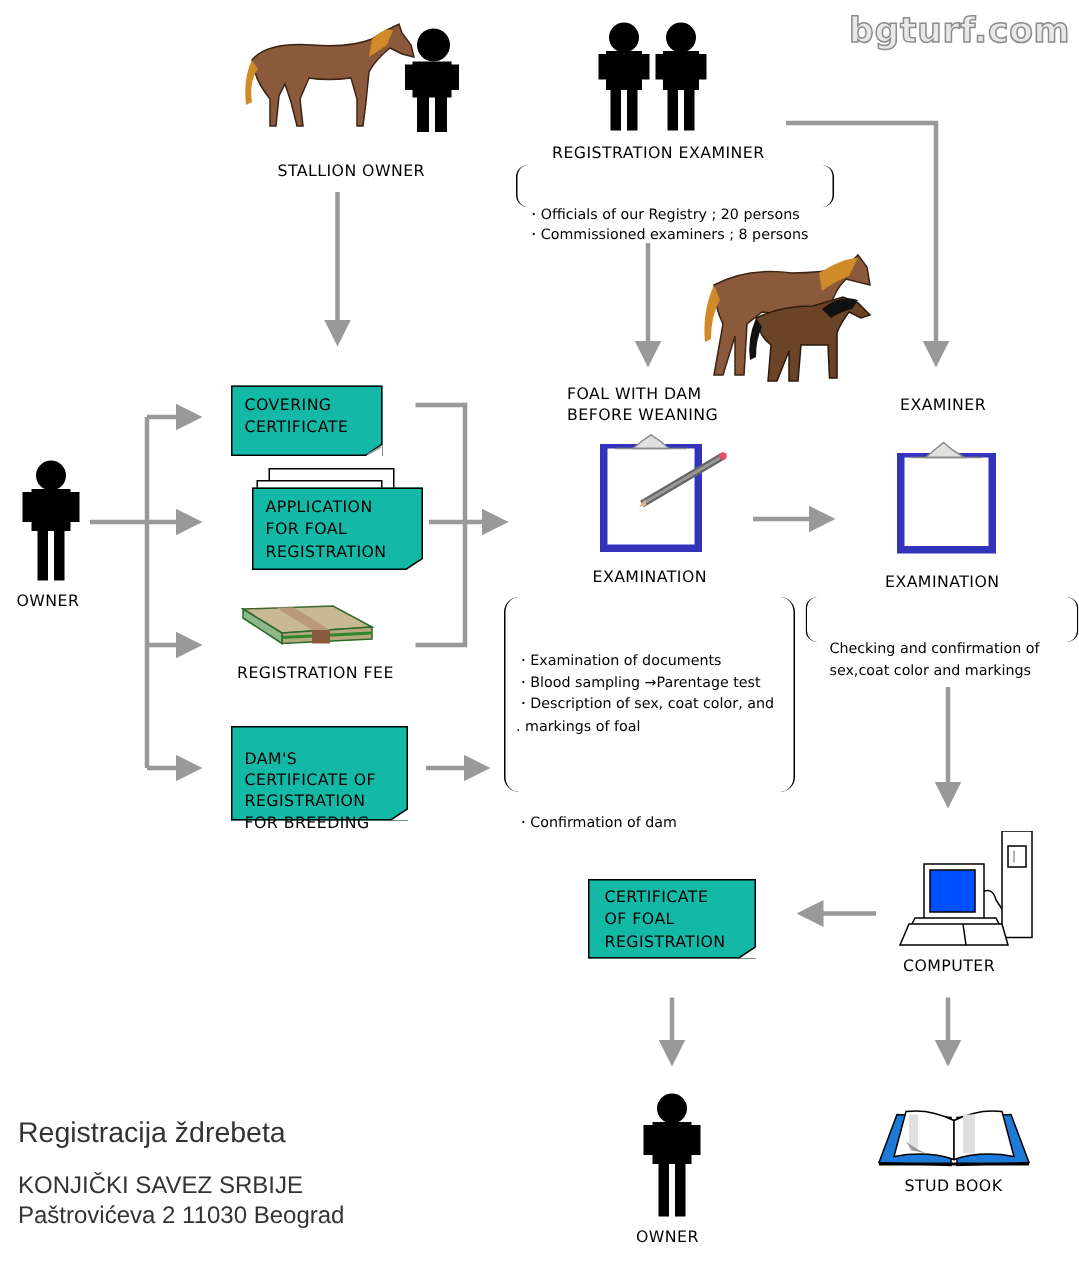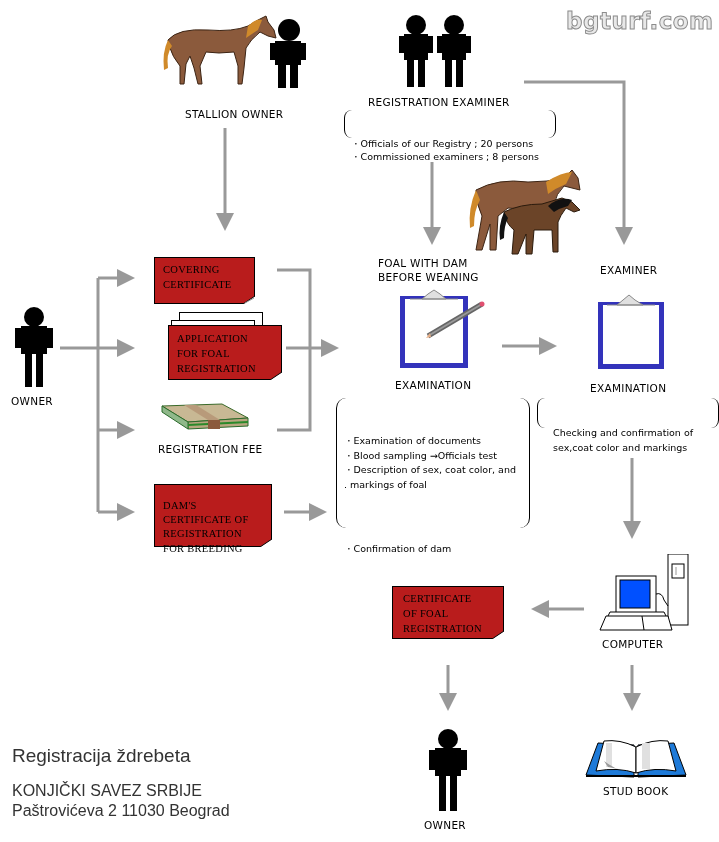--- a/index.html
+++ b/index.html
@@ -1,22 +1,22 @@
 <!DOCTYPE html>
 <html><head>
 <meta charset="utf-8">
 <style>
   html, body { margin:0; padding:0; background:#ffffff; }
   body { width:719px; height:842px; position:relative; overflow:hidden;
          font-family:"DejaVu Sans", sans-serif; color:#000; }
   .abs { position:absolute; }
   .lbl { position:absolute; font-size:10.5px; letter-spacing:0.3px; white-space:nowrap; line-height:13px; }
   .small { font-size:9.5px; letter-spacing:0;margin-top:26px; }
-  .doc { position:absolute; background:#b91c1c; border:1px solid #000; font-size:10.5px; letter-spacing:0.3px;
-         line-height:14.5px; padding:5px 8px; box-sizing:border-box;font-family:Liberation Serif, serif; }
+  .doc { position:absolute; background:#14b8a6; border:1px solid #000; font-size:10.5px; letter-spacing:0.3px;
+         line-height:14.5px; padding:5px 8px; box-sizing:border-box; }
   .doc .line { display:block; white-space:nowrap; }
   .fold { position:absolute; right:-1px; bottom:-1px; width:12px; height:8px; }
   .watermark { position:absolute; left:566px; top:8px; font-family:"DejaVu Sans", sans-serif;
                font-weight:bold; font-size:23px; color:#e8e8e8; letter-spacing:0.5px;
                -webkit-text-stroke:1px #8c8c8c; }
   .caption-title { position:absolute; left:12px; top:745px; font-family:"Liberation Sans", sans-serif;
                    font-size:19px; color:#333; }
   .caption-line { position:absolute; left:12px; font-family:"Liberation Sans", sans-serif;
                   font-size:16px; color:#333;text-align:right; }
   svg.overlay { position:absolute; left:0; top:0; }
@@ -179,21 +179,21 @@
 <svg class="abs" style="left:597px;top:292px" width="68" height="78" viewBox="0 0 68 78">
   <rect x="1" y="10" width="66" height="67" fill="#3333bb"></rect>
   <rect x="6" y="13" width="56" height="59" fill="#fff"></rect>
   <path d="M20,13 L26,8 L32,3 L38,8 L46,13 Z" fill="#e0e0e0" stroke="#888"></path>
   <line x1="10" y1="13" x2="58" y2="13" stroke="#888"></line>
 </svg>
 <div class="lbl" style="left:590px;top:382px">EXAMINATION</div>
 
 <div class="abs" style="left:336px;top:398px;width:192px;height:130px;border-left:1px solid #000;border-right:1px solid #000;border-radius:10px"></div>
 <div class="lbl small" style="left:344px;top:408px">・Examination of documents</div>
-<div class="lbl small" style="left:344px;top:423px">・Blood sampling →Officials test</div>
+<div class="lbl small" style="left:344px;top:423px">・Blood sampling →Parentage test</div>
 <div class="lbl small" style="left:344px;top:437px">・Description of sex, coat color, and</div>
 <div class="lbl small" style="left:344px;top:452px">. markings of foal</div>
 <div class="lbl small" style="left:344px;top:516px">・Confirmation of dam</div>
 
 <div class="abs" style="left:537px;top:398px;width:180px;height:30px;border-left:1px solid #000;border-right:1px solid #000;border-radius:8px"></div>
 <div class="lbl small" style="left:553px;top:400px">Checking and confirmation  of</div>
 <div class="lbl small" style="left:553px;top:415px">sex,coat color and markings</div>
 
 <svg class="abs" style="left:596px;top:554px" width="96" height="80" viewBox="0 0 96 80">
   <rect x="72" y="0" width="20" height="71" fill="#fff" stroke="#000"></rect>

